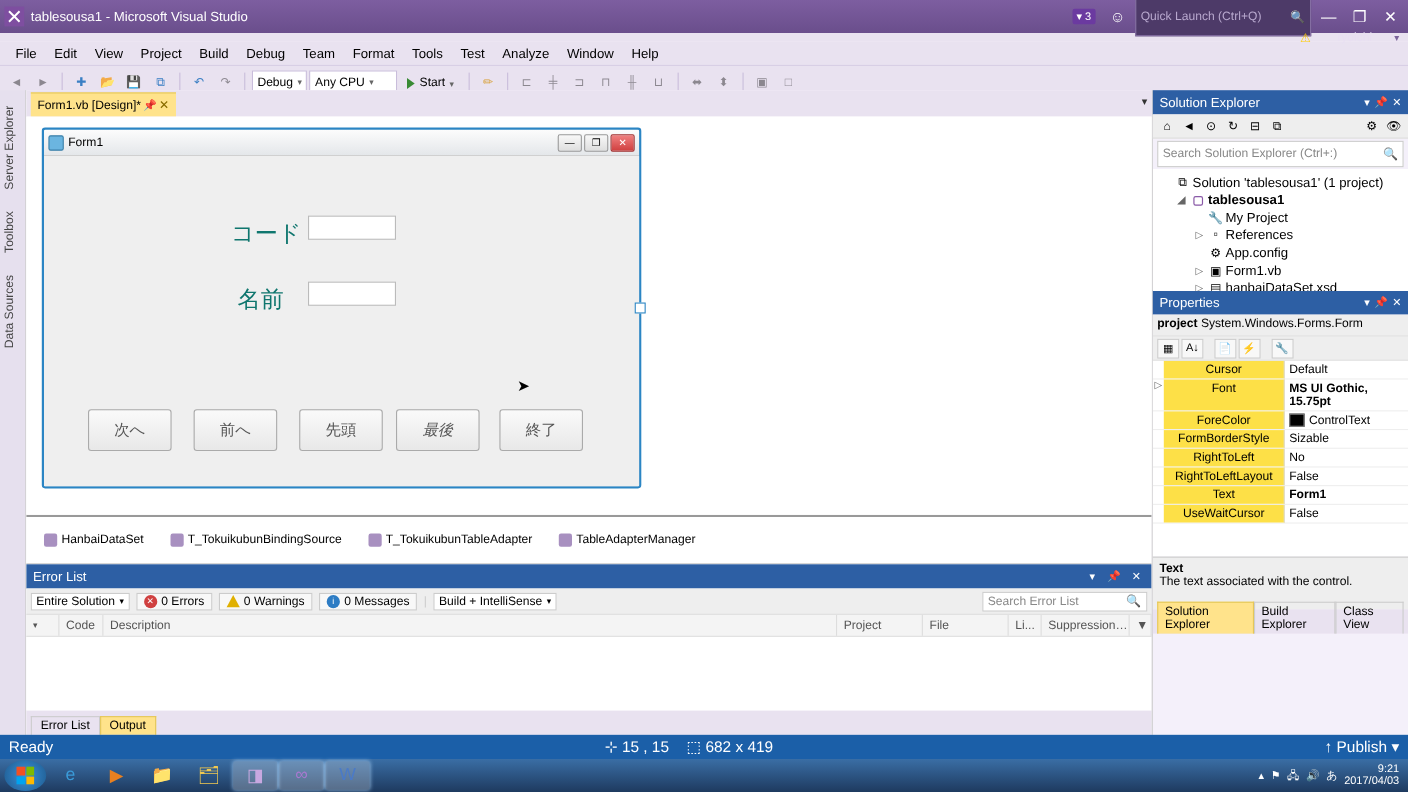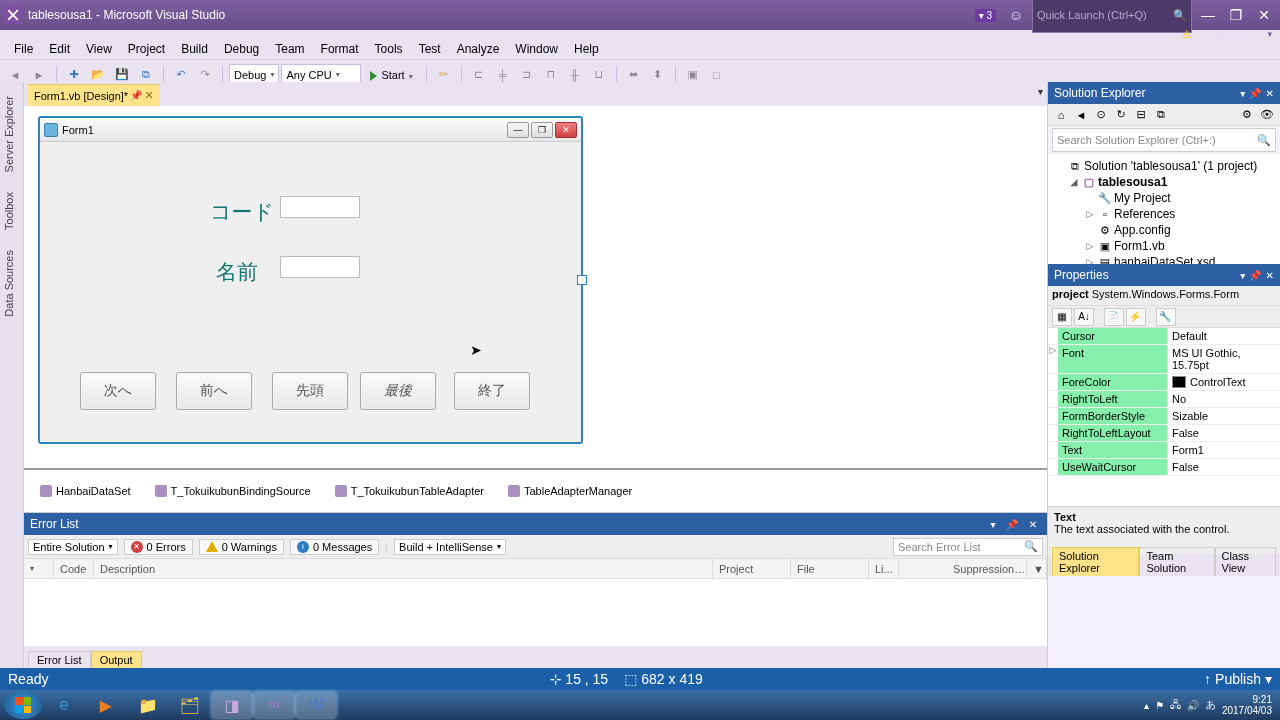--- a/index.html
+++ b/index.html
@@ -99,23 +99,23 @@
 .indent-2 { padding-left: 18px;}
 .indent-3 { padding-left: 34px;}
 
 .props-panel { flex:0 0 auto; display:flex; flex-direction:column; height: 290px; }
 .props-obj { height:20px; background:#eee; font-size:11px; padding:2px 4px; border-bottom:1px solid #ddd;}
 .props-obj b { font-weight:bold;}
 .props-toolbar { height:22px; background:#eee; display:flex; align-items:center; gap:2px; padding:0 4px; border-bottom:1px solid #ddd;}
 .props-toolbar .pbtn { width:20px; height:18px; display:flex; align-items:center; justify-content:center; border:1px solid #ccc; font-size:10px; cursor:pointer; background:#f8f8f8;}
 .props-grid { flex:1; background:#fff; overflow:auto; font-size:11px;}
 .prow { display:flex; border-bottom:1px solid #eee;}
-.prow .pname { width:110px; padding:2px 4px; background:#86efac; border-right:1px solid #ddd;}
+.prow .pname { width:110px; padding:2px 4px; background:#fde047; border-right:1px solid #ddd;text-align:center;}
 .prow .pval { flex:1; padding:2px 4px; display:flex; align-items:center; gap:4px;}
-.prow.bold .pval { font-weight:normal;}
+.prow.bold .pval { font-weight:bold;}
 .color-sw { width:14px; height:12px; background:#000; border:1px solid #888;}
 .prow .expand { width:10px; font-size:9px; color:#666; text-align:center;}
 .props-desc { height:48px; background:#eee; border-top:1px solid #ccc; padding:4px 6px; font-size:11px;}
 .props-desc b { display:block; }
 
 .right-tabs { height:22px; background:#e9e2f0; display:flex; align-items:flex-end; padding:0 4px; font-size:11px;}
 .rtab { padding:2px 6px; border:1px solid #ccc; border-bottom:none; cursor:pointer;}
 .rtab.active { background:#ffe38b; border-color:#e4c759;}
 
 
@@ -331,21 +331,21 @@
       </div>
       <div class="err-cols">
         <div class="ecol" style="width:30px;">
             <span style="font-size:8px;">▾</span>
           </div>
         <div class="ecol" style="width:40px;">Code</div>
         <div class="ecol" style="flex:1;">Description</div>
         <div class="ecol" style="width:78px;">Project</div>
         <div class="ecol" style="width:78px;">File</div>
         <div class="ecol" style="width:30px;">Li...</div>
-        <div class="ecol" style="width:80px;margin-left:48px;">Suppression…</div>
+        <div class="ecol" style="width:80px;">Suppression…</div>
         <div class="ecol" style="width:20px;">▼</div>
       </div>
       <div class="err-body"></div>
       <div class="bottom-tabs">
         <div class="btab">Error List</div>
         <div class="btab active">Output</div>
       </div>
     </div>
   </div>
 
@@ -441,27 +441,27 @@
             <div class="pname">Font</div>
             <div class="pval">MS UI Gothic, 15.75pt</div>
           </div>
           <div class="prow">
             <span class="expand"></span>
             <div class="pname">ForeColor</div>
             <div class="pval"><span class="color-sw" style="background:#000"></span>ControlText</div>
           </div>
           <div class="prow">
             <span class="expand"></span>
+            <div class="pname">FormBorderStyle</div>
+            <div class="pval">Sizable</div>
+          </div>
+          <div class="prow">
+            <span class="expand"></span>
             <div class="pname">RightToLeft</div>
             <div class="pval">No</div>
-          </div>
-          <div class="prow">
-            <span class="expand"></span>
-            <div class="pname">FormBorderStyle</div>
-            <div class="pval">Sizable</div>
           </div>
           <div class="prow">
             <span class="expand"></span>
             <div class="pname">RightToLeftLayout</div>
             <div class="pval">False</div>
           </div>
           <div class="prow bold">
             <span class="expand"></span>
             <div class="pname">Text</div>
             <div class="pval">Form1</div>
@@ -473,21 +473,21 @@
           </div>
         </div>
       <div class="props-desc">
         <b>Text</b>
         <span>The text associated with the control.</span>
       </div>
     </div>
 
     <div class="right-tabs">
       <div class="rtab active">Solution Explorer</div>
-      <div class="rtab">Team Solution</div>
+      <div class="rtab">Build Explorer</div>
       <div class="rtab">Class View</div>
     </div>
   </div>
 </div>
 
 <div class="statusbar">
   <span>Ready</span>
   <span class="sb-spacer"></span>
   <span>⊹ <span>15 , 15</span></span>
   <span>⬚ <span>682 x 419</span></span>

